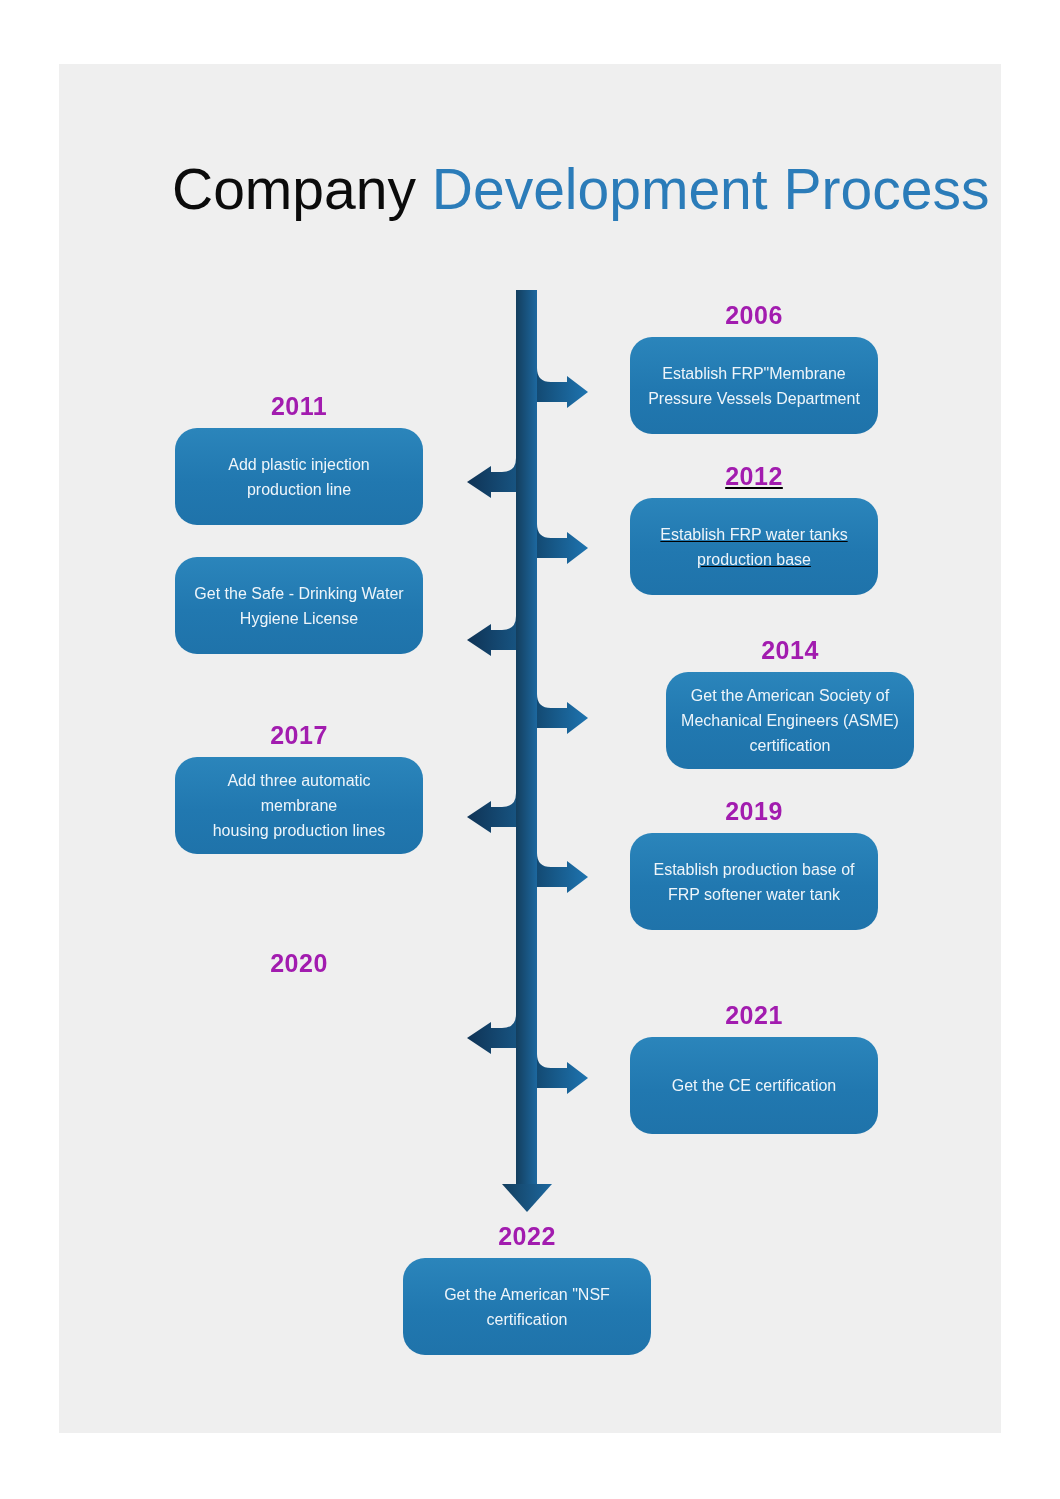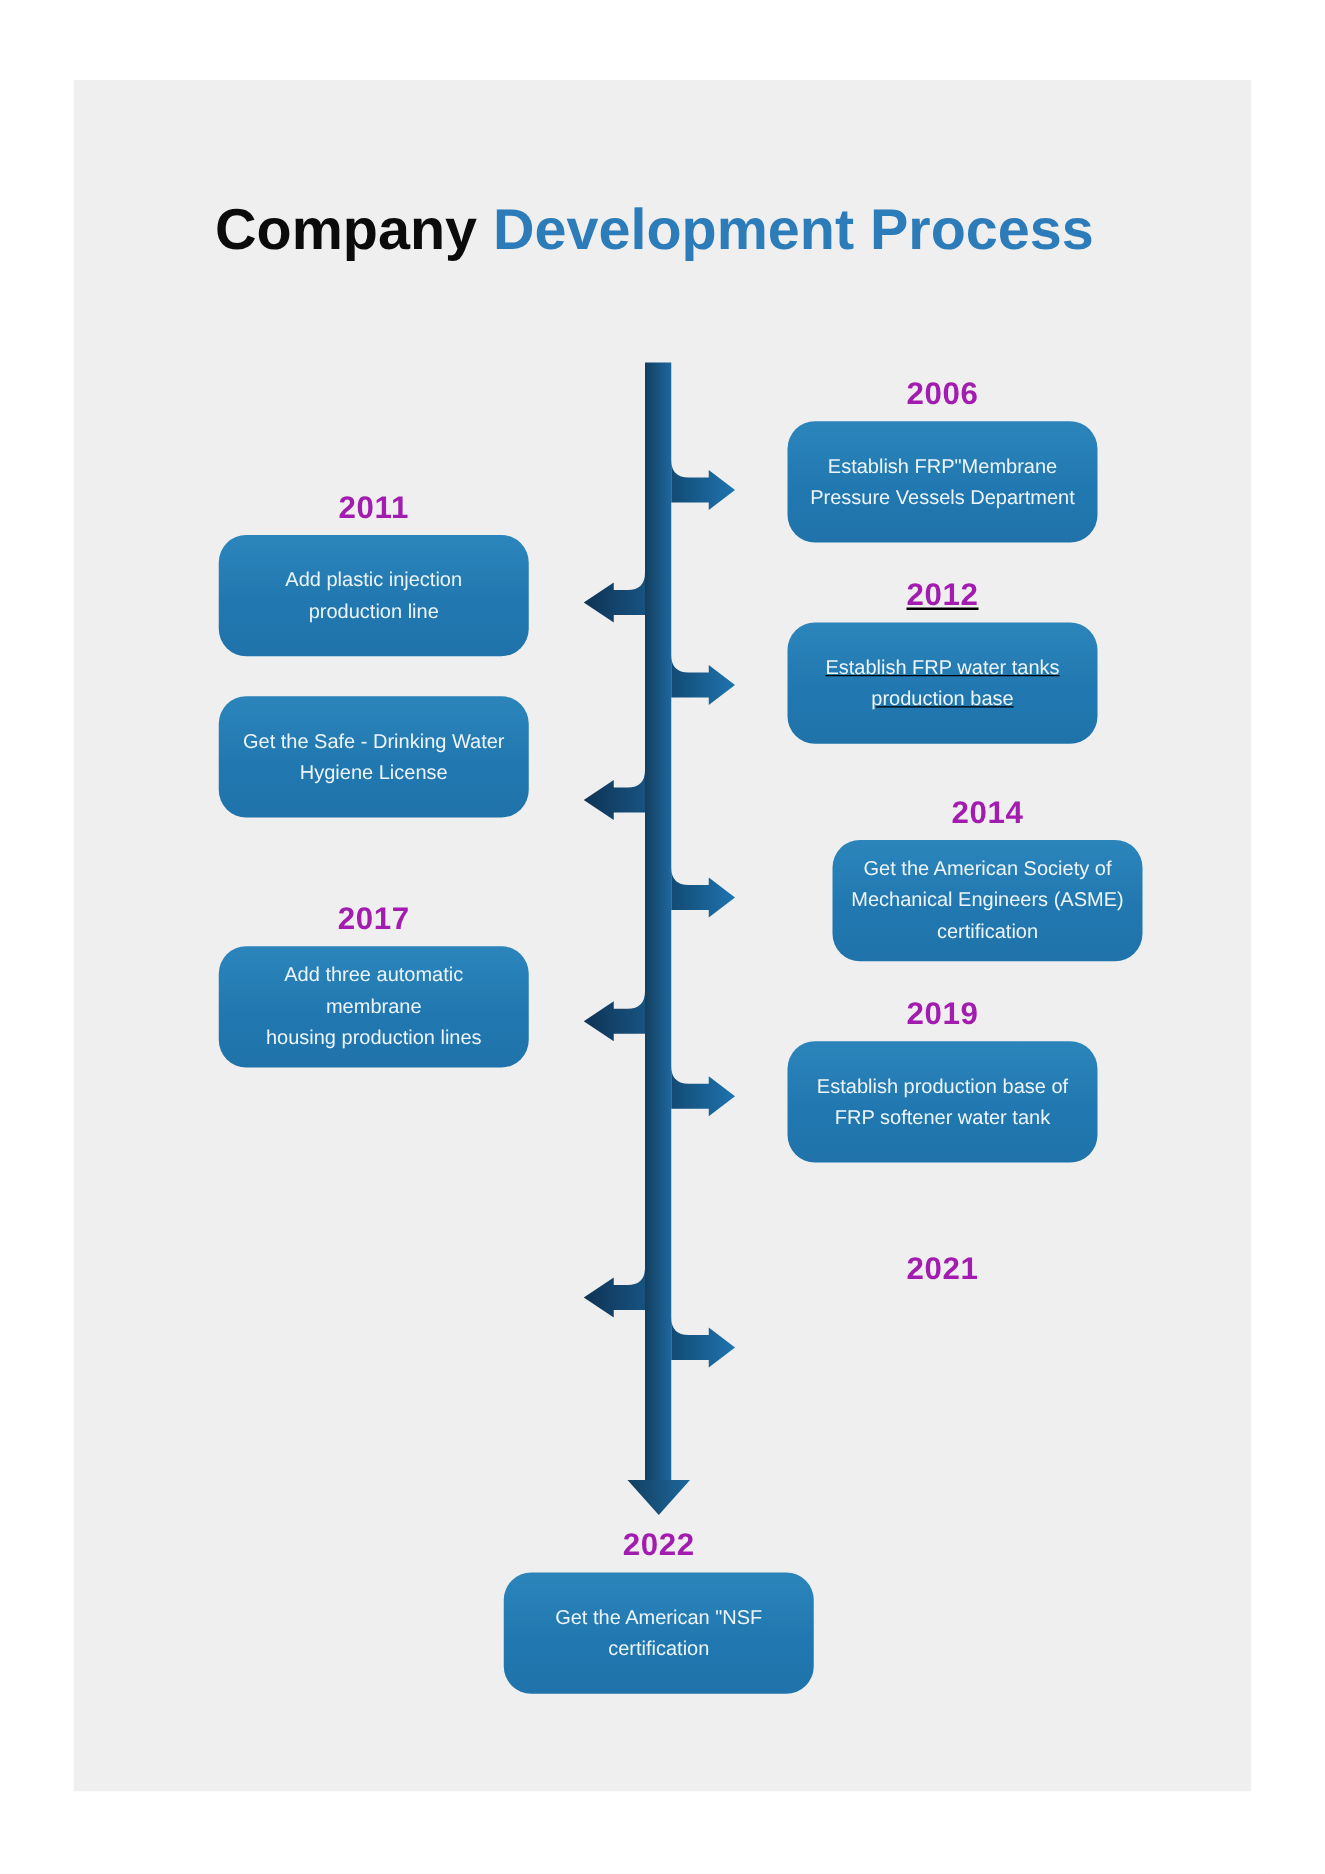--- a/index.html
+++ b/index.html
@@ -7,21 +7,21 @@
     width:1060px;height:1499px;position:relative;background:#ffffff;
     font-family:"Liberation Sans", sans-serif;
     overflow:hidden;
   }
   .panel{
     position:absolute;left:59px;top:64px;width:942px;height:1369px;
     background:#efefef;
   }
   .title{
     position:absolute;left:172px;top:156px;
-    font-size:46px;font-weight:bold;letter-spacing:0px;white-space:nowrap;text-align:center;
+    font-size:57px;font-weight:normal;letter-spacing:0px;white-space:nowrap;text-align:center;
   }
   .title .t-black{color:#0b0b0b;}
   .title .t-blue{color:#2b7cb9;}
   .timeline-svg{position:absolute;left:0;top:0;}
   .event{position:absolute;width:248px;}
   .year{
     text-align:center;font-size:25px;font-weight:bold;color:#a21caf;
     height:28px;line-height:28px;margin-bottom:8px;letter-spacing:0.5px;
   }
   .box{
@@ -140,24 +140,28 @@
 
 <div class="event e6">
   <div class="year">2019</div>
   <div class="box">
     <div class="txt">Establish production base of
 FRP softener water tank</div>
   </div>
 </div>
 
 <div class="event e7">
+  <div class="year">2020</div>
 </div>
 
 <div class="event e8">
   <div class="year">2021</div>
+  <div class="box">
+    <div class="txt">Get the CE certification</div>
+  </div>
 </div>
 
 <div class="event e9">
   <div class="year">2022</div>
   <div class="box">
     <div class="txt">Get the American "NSF
 certification</div>
   </div>
 </div>
 

